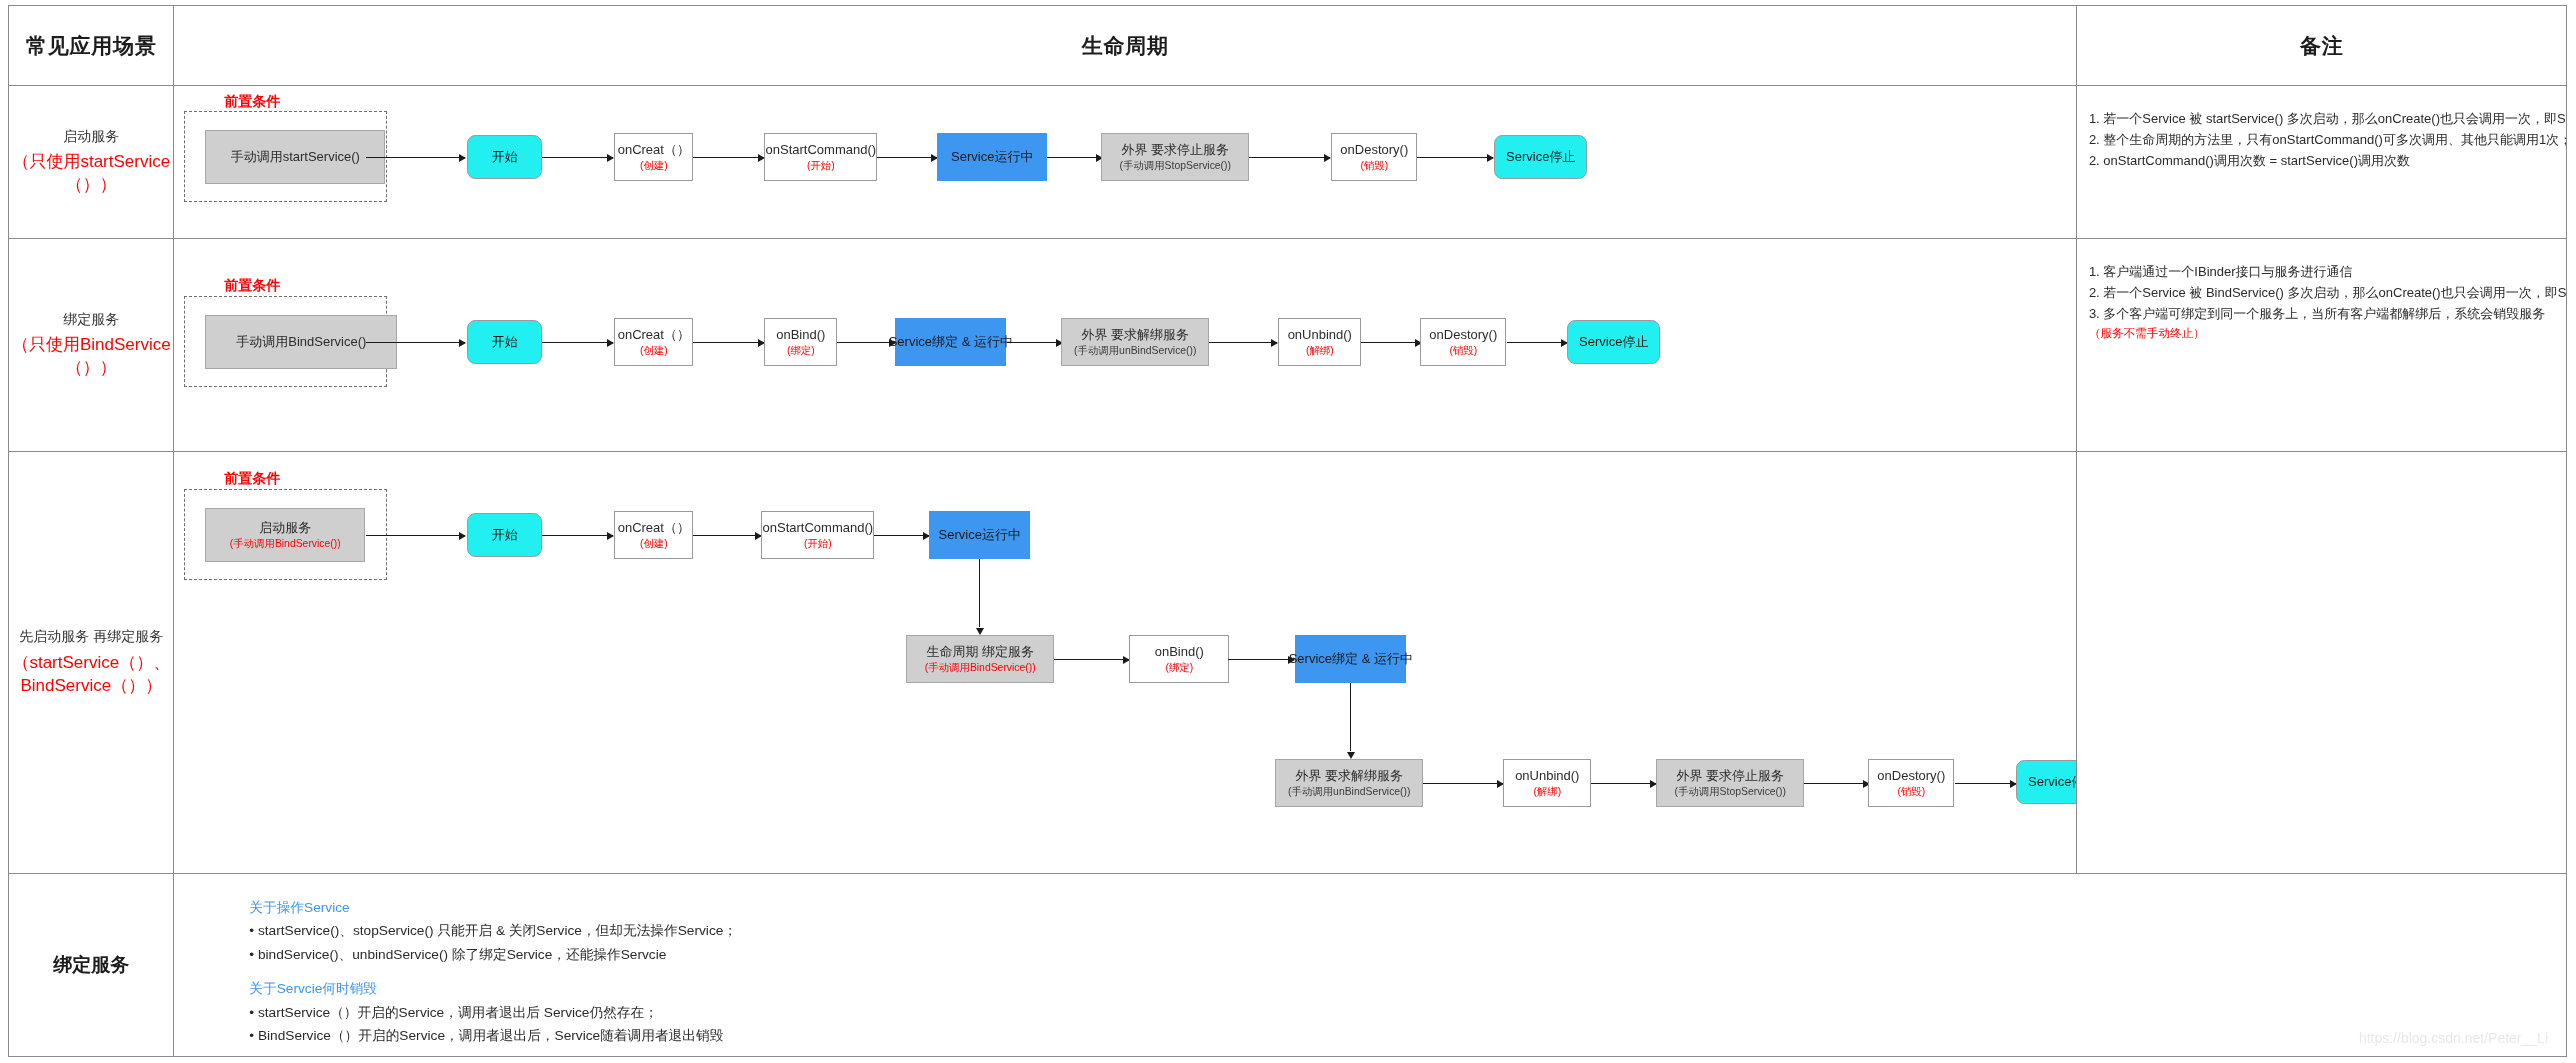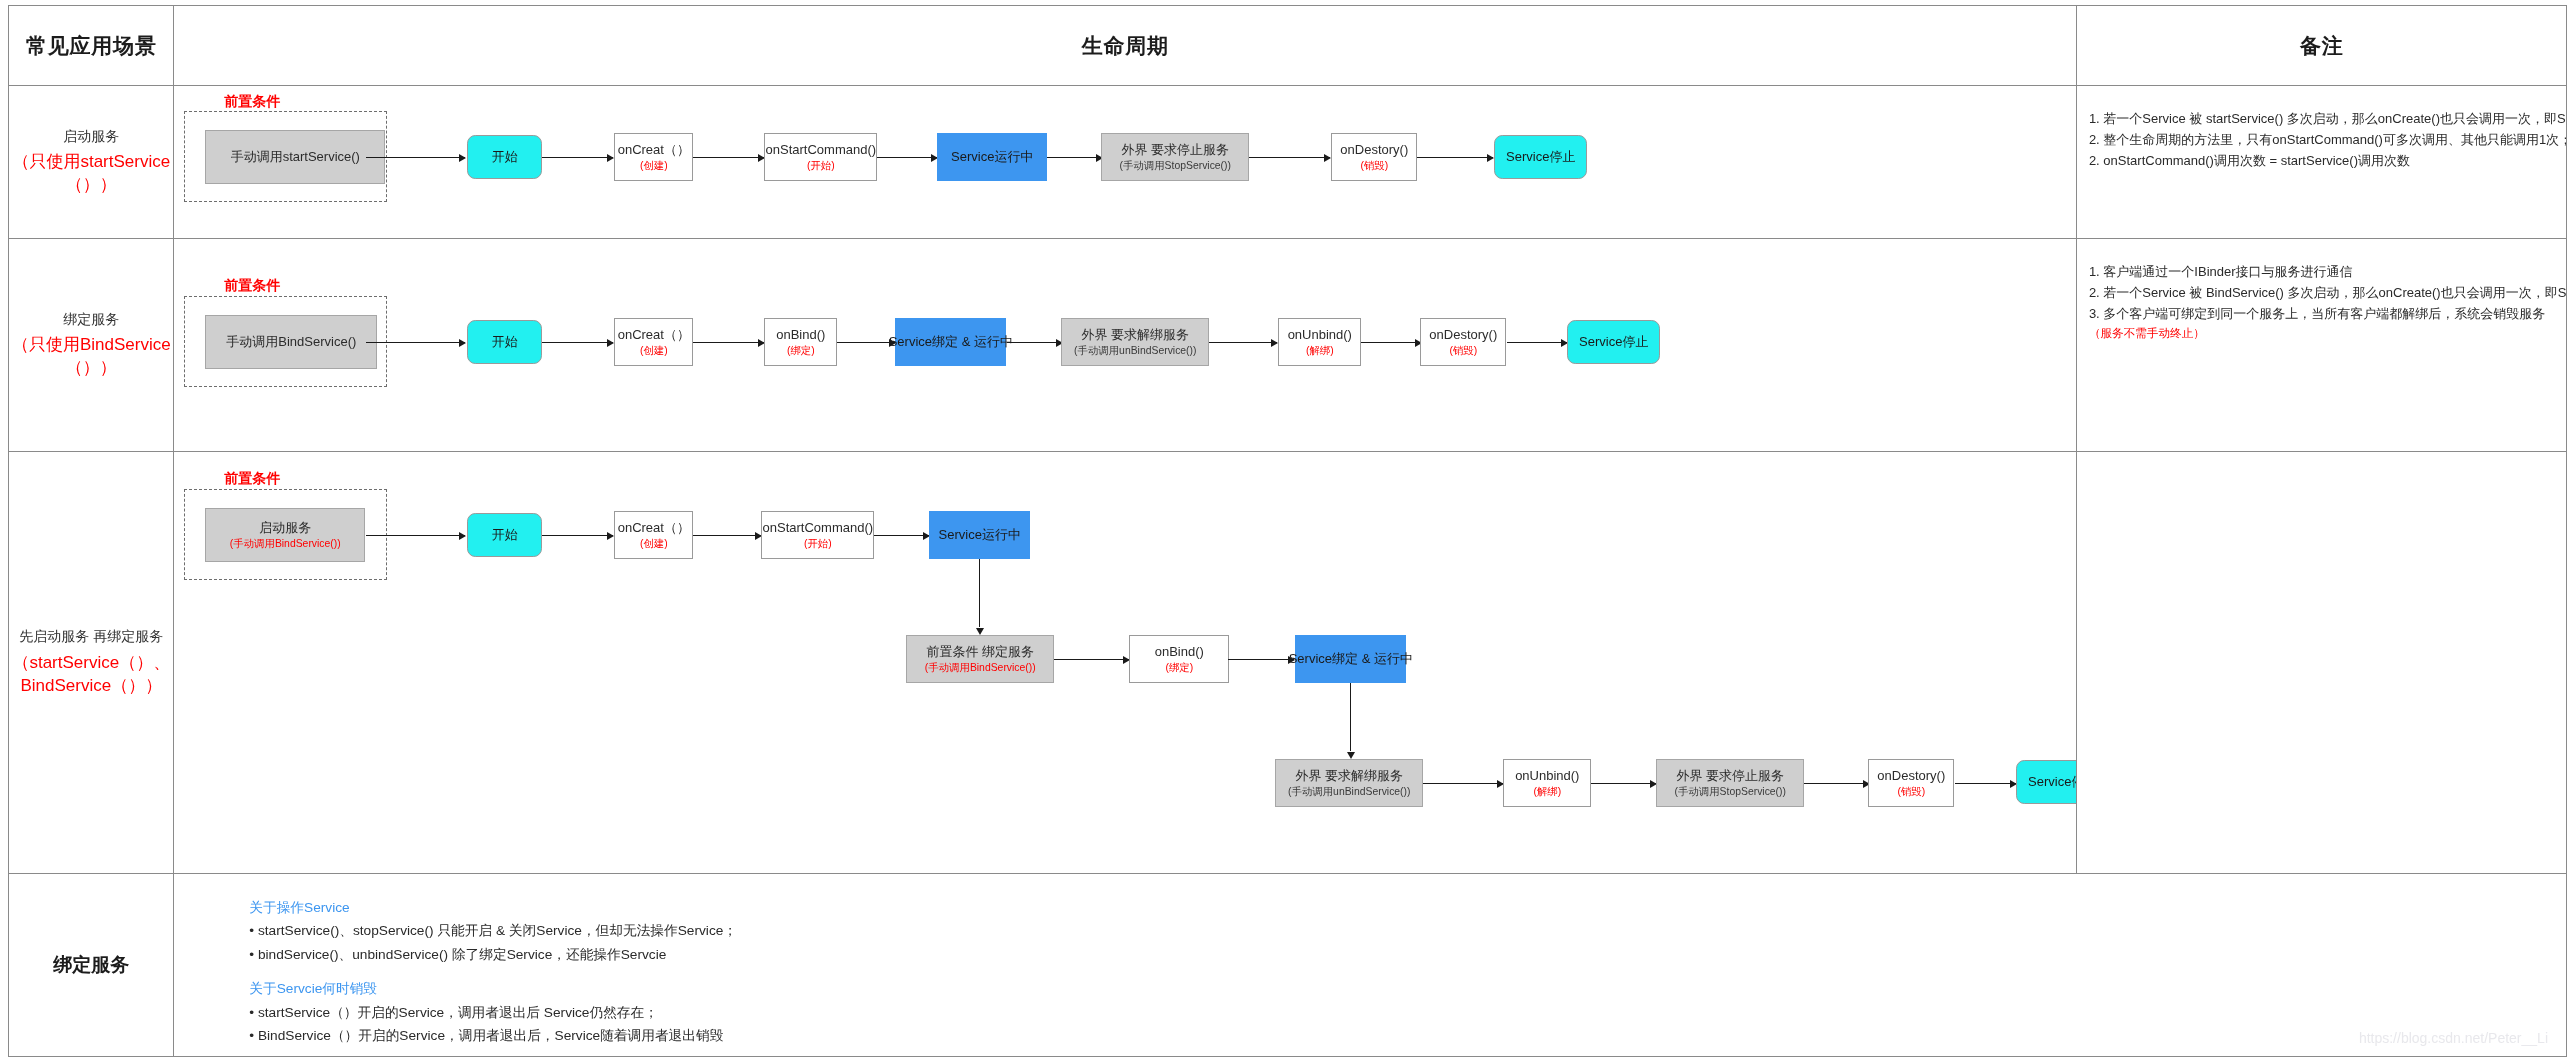--- a/index.html
+++ b/index.html
@@ -190,21 +190,21 @@
     </div>
 
     <div class="cell rowlabel">
       <span class="main">绑定服务</span>
       <span class="sub">（只使用BindService（））</span>
     </div>
 
     <div class="cell flow">
       <div class="prelabel" style="left:50px;top:38px;">前置条件</div>
       <div class="dashbox" style="left:10px;top:57px;width:203px;height:91px;"></div>
-      <div class="node n-gray" style="left:31px;top:76px;width:172px;height:54px;">
+      <div class="node n-gray" style="left:31px;top:76px;width:192px;height:54px;">
         <span class="t1">手动调用BindService()</span>
       </div>
       <div class="arrow-h" style="left:192px;top:103px;width:99px;"></div>
 
       <div class="node n-cyan" style="left:293px;top:81px;width:75px;height:44px;">
         <span class="t1">开始</span>
       </div>
       <div class="arrow-h" style="left:368px;top:103px;width:71px;"></div>
 
       <div class="node n-white" style="left:440px;top:79px;width:79px;height:48px;">
@@ -286,21 +286,21 @@
       </div>
       <div class="arrow-h" style="left:700px;top:83px;width:55px;"></div>
 
       <div class="node n-blue" style="left:755px;top:59px;width:101px;height:48px;">
         <span class="t1">Service运行中</span>
       </div>
 
       <div class="arrow-v" style="left:805px;top:107px;height:68px;"></div>
 
       <div class="node n-gray" style="left:732px;top:183px;width:148px;height:48px;">
-        <span class="t1">前置条件 绑定服务</span>
+        <span class="t1">生命周期 绑定服务</span>
         <span class="t2">(手动调用BindService())</span>
       </div>
       <div class="arrow-h" style="left:880px;top:207px;width:75px;"></div>
 
       <div class="node n-white" style="left:955px;top:183px;width:100px;height:48px;">
         <span class="t1">onBind()</span>
         <span class="t2">(绑定)</span>
       </div>
       <div class="arrow-h" style="left:1054px;top:207px;width:66px;"></div>
 

